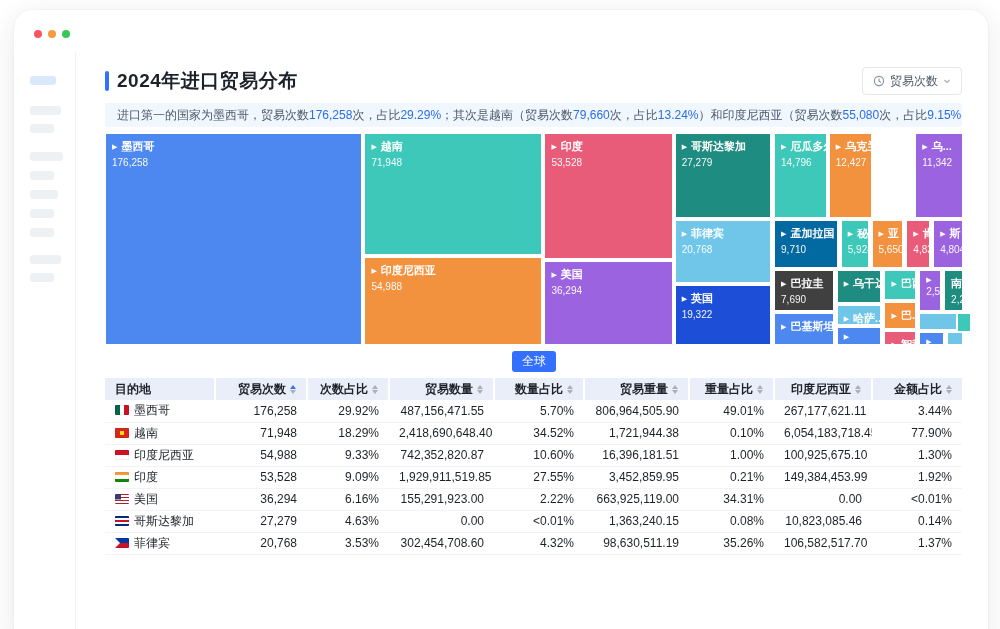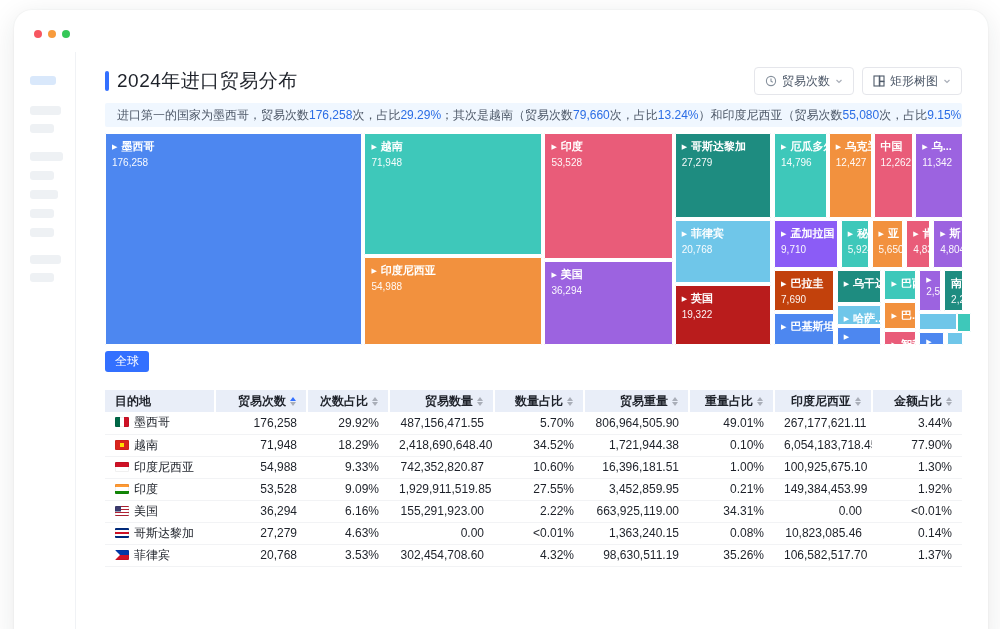--- a/index.html
+++ b/index.html
@@ -10,47 +10,47 @@
     box-shadow:0 6px 28px rgba(31,35,41,.10), 0 0 2px rgba(31,35,41,.08); }
   
   .dots { position:absolute; left:20px; top:20px; display:flex; gap:6px; }
   .dot { width:8px; height:8px; border-radius:50%; }
   
   .skel { position:absolute; height:9px; border-radius:3px; background:#EEF1F4; }
   .divider { position:absolute; left:61px; top:42px; bottom:0; width:1px; background:#F0F2F5; }
   
   .page-header { position:absolute; left:91px; top:56px; right:26px; height:30px; display:flex; align-items:center; }
   .accent { width:4px; height:20px; border-radius:2px; margin-right:8px; }
-  .title { font-size:19px; font-weight:400; color:#1D2129; letter-spacing:.5px; }
+  .title { font-size:19px; font-weight:700; color:#1D2129; letter-spacing:.5px; }
   .hdr-controls { margin-left:auto; display:flex; gap:8px; }
   .ctl-btn { display:flex; align-items:center; gap:5px; height:28px; padding:0 10px;
     border:1px solid #E5E6EB; border-radius:4px; background:#fff; font-size:12px; color:#4E5969; cursor:pointer; }
   .chev { width:8px; height:8px; }
   
   .banner { position:absolute; left:91px; right:26px; top:93px; height:24px; background:#F0F7FF;
     border-radius:2px; font-size:12px; color:#4E5969; display:flex; align-items:center; padding:0 12px;
     white-space:nowrap; overflow:hidden; }
   .banner .hl { color:#2B6DE5; }
   
   .treemap { position:absolute; left:91px; top:123px; width:858px; height:212px; background:#fff; }
   .tile { position:absolute; border:1px solid #fff; border-radius:1px; color:#fff; overflow:hidden;
     padding:5px 6px; cursor:pointer; }
   .t-label { font-size:11px; font-weight:700; display:flex; align-items:center; gap:4px; white-space:nowrap; }
   .t-label .arr { font-size:7px; line-height:1; }
   .t-value { font-size:10px; margin-top:3px; opacity:.95; white-space:nowrap; }
-  .global-wrap { position:absolute; left:91px; width:858px; top:341px; }
+  .global-wrap { position:absolute; left:91px; width:858px; top:341px; text-align:center; }
   .global-btn { display:inline-block; background:#3370FF; color:#fff; font-size:12px;
     padding:2px 10px; border-radius:3px; cursor:pointer; }
   
   .table-card { position:absolute; left:91px; width:857px; top:368px; }
   .card-head { height:27px; background:#F7F8FA; border-radius:4px 4px 0 0; display:flex;
     align-items:center; padding:0 12px; }
   .card-title { font-size:12px; font-weight:700; color:#1D2129; }
   .dl { margin-left:auto; display:flex; align-items:center; gap:4px; font-size:12px; color:#86909C; cursor:pointer; }
-  table { width:100%; border-collapse:collapse; table-layout:fixed;margin-top:12px; }
+  table { width:100%; border-collapse:collapse; table-layout:fixed; }
   thead th { background:#E9EEF8; border-left:2px solid #fff; height:22px; font-size:12px; font-weight:700;
     color:#1D2129; text-align:right; padding:0 10px; cursor:pointer; }
   thead th:first-child { border-left:none; text-align:left; }
   .th-inner { display:inline-flex; align-items:center; gap:4px; }
   .sorter { display:inline-flex; flex-direction:column; gap:1px; }
   .caret { width:0; height:0; border-left:3.5px solid transparent; border-right:3.5px solid transparent; }
   .caret.up { border-bottom:4px solid #A9AEB8; }
   .caret.down { border-top:4px solid #A9AEB8; }
   .caret.up.on { border-bottom-color:#3370FF; }
   tbody td { height:22px; font-size:12px; color:#1D2129; text-align:right; padding:0 10px;
@@ -104,31 +104,20 @@
       <div class="ctl-btn">
         <svg class="ic" width="12" height="12" viewBox="0 0 12 12">
             <circle cx="6" cy="6" r="4.6" fill="none" stroke="#86909C" stroke-width="1.1"></circle>
             <path d="M6 3.6v2.6l1.8 1" fill="none" stroke="#86909C" stroke-width="1.1"></path>
           </svg>
         <span>贸易次数</span>
         <svg class="chev" viewBox="0 0 8 8">
             <path d="M1.5 3l2.5 2.5L6.5 3" fill="none" stroke="#A9AEB8" stroke-width="1.2"></path>
           </svg>
       </div>
-      <div class="ctl-btn">
-        <svg class="ic" width="12" height="12" viewBox="0 0 12 12">
-            <rect x="1" y="1" width="5.3" height="10" fill="none" stroke="#4E5969" stroke-width="1.1"></rect>
-            <rect x="6.8" y="1" width="4.2" height="5.2" fill="none" stroke="#4E5969" stroke-width="1.1"></rect>
-            <rect x="6.8" y="6.6" width="4.2" height="4.4" fill="none" stroke="#4E5969" stroke-width="1.1"></rect>
-          </svg>
-        <span>矩形树图</span>
-        <svg class="chev" viewBox="0 0 8 8">
-            <path d="M1.5 3l2.5 2.5L6.5 3" fill="none" stroke="#A9AEB8" stroke-width="1.2"></path>
-          </svg>
-      </div>
     </div>
   </div>
 
   <div class="banner">
     <span id="insight"><span>进口第一的国家为墨西哥，贸易次数</span><span class="hl">176,258</span><span>次，占比</span><span class="hl">29.29%</span><span>；其次是越南（贸易次数</span><span class="hl">79,660</span><span>次，占比</span><span class="hl">13.24%</span><span>）和印度尼西亚（贸易次数</span><span class="hl">55,080</span><span>次，占比</span><span class="hl">9.15%</span><span>）。</span></span>
   </div>
 
   <div class="treemap" id="treemap">
       <div class="tile" style="left: 0%; top: 0%; width: 30%; height: 100%; background: rgb(77, 135, 240);">
         <div class="t-label">
@@ -172,55 +161,49 @@
         </div>
         <div class="t-value">27,279</div>
       </div>
       <div class="tile" style="left: 66.4%; top: 41.04%; width: 11.24%; height: 29.72%; background: rgb(111, 198, 233);">
         <div class="t-label">
           <span class="arr">▶</span>
           <span>菲律宾</span>
         </div>
         <div class="t-value">20,768</div>
       </div>
-      <div class="tile" style="left: 66.4%; top: 71.7%; width: 11.24%; height: 28.3%; background: #b91c1c;">
+      <div class="tile" style="left: 66.4%; top: 71.7%; width: 11.24%; height: 28.3%; background: #1d4ed8;">
         <div class="t-label">
           <span class="arr">▶</span>
           <span>英国</span>
         </div>
         <div class="t-value">19,322</div>
       </div>
       <div class="tile" style="left: 77.98%; top: 0%; width: 6.14%; height: 40.09%; background: rgb(62, 200, 186);">
         <div class="t-label">
           <span class="arr">▶</span>
           <span>厄瓜多尔</span>
         </div>
         <div class="t-value">14,796</div>
       </div>
       <div class="tile" style="left: 84.36%; top: 0%; width: 4.98%; height: 40.09%; background: rgb(242, 145, 62);">
         <div class="t-label">
           <span class="arr">▶</span>
           <span>乌克兰</span>
         </div>
         <div class="t-value">12,427</div>
       </div>
-      <div class="tile" style="left: 89.57%; top: 0%; width: 4.63%; height: 40.09%; background: rgb(233, 92, 121);">
-        <div class="t-label">
-          <span>中国</span>
-        </div>
-        <div class="t-value">12,262</div>
-      </div>
       <div class="tile" style="left: 94.44%; top: 0%; width: 5.56%; height: 40.09%; background: rgb(156, 99, 224);">
         <div class="t-label">
           <span class="arr">▶</span>
           <span>乌...</span>
         </div>
         <div class="t-value">11,342</div>
       </div>
-      <div class="tile" style="left: 77.98%; top: 41.04%; width: 7.42%; height: 22.64%; background: #8b5cf6;">
+      <div class="tile" style="left: 77.98%; top: 41.04%; width: 7.42%; height: 22.64%; background: #0369a1;">
         <div class="t-label">
           <span class="arr">▶</span>
           <span>孟加拉国</span>
         </div>
         <div class="t-value">9,710</div>
       </div>
       <div class="tile" style="left: 85.75%; top: 41.04%; width: 3.24%; height: 22.64%; background: rgb(62, 200, 186);">
         <div class="t-label">
           <span class="arr">▶</span>
           <span>秘鲁</span>
@@ -241,21 +224,21 @@
         </div>
         <div class="t-value">4,836</div>
       </div>
       <div class="tile" style="left: 96.52%; top: 41.04%; width: 3.48%; height: 22.64%; background: rgb(156, 99, 224);">
         <div class="t-label">
           <span class="arr">▶</span>
           <span>斯</span>
         </div>
         <div class="t-value">4,804</div>
       </div>
-      <div class="tile" style="left: 77.98%; top: 64.62%; width: 6.95%; height: 19.34%; background: #c2410c;">
+      <div class="tile" style="left: 77.98%; top: 64.62%; width: 6.95%; height: 19.34%; background: #404040;">
         <div class="t-label">
           <span class="arr">▶</span>
           <span>巴拉圭</span>
         </div>
         <div class="t-value">7,690</div>
       </div>
       <div class="tile" style="left: 77.98%; top: 84.91%; width: 6.95%; height: 15.09%; background: rgb(77, 135, 240);">
         <div class="t-label">
           <span class="arr">▶</span>
           <span>巴基斯坦</span>

